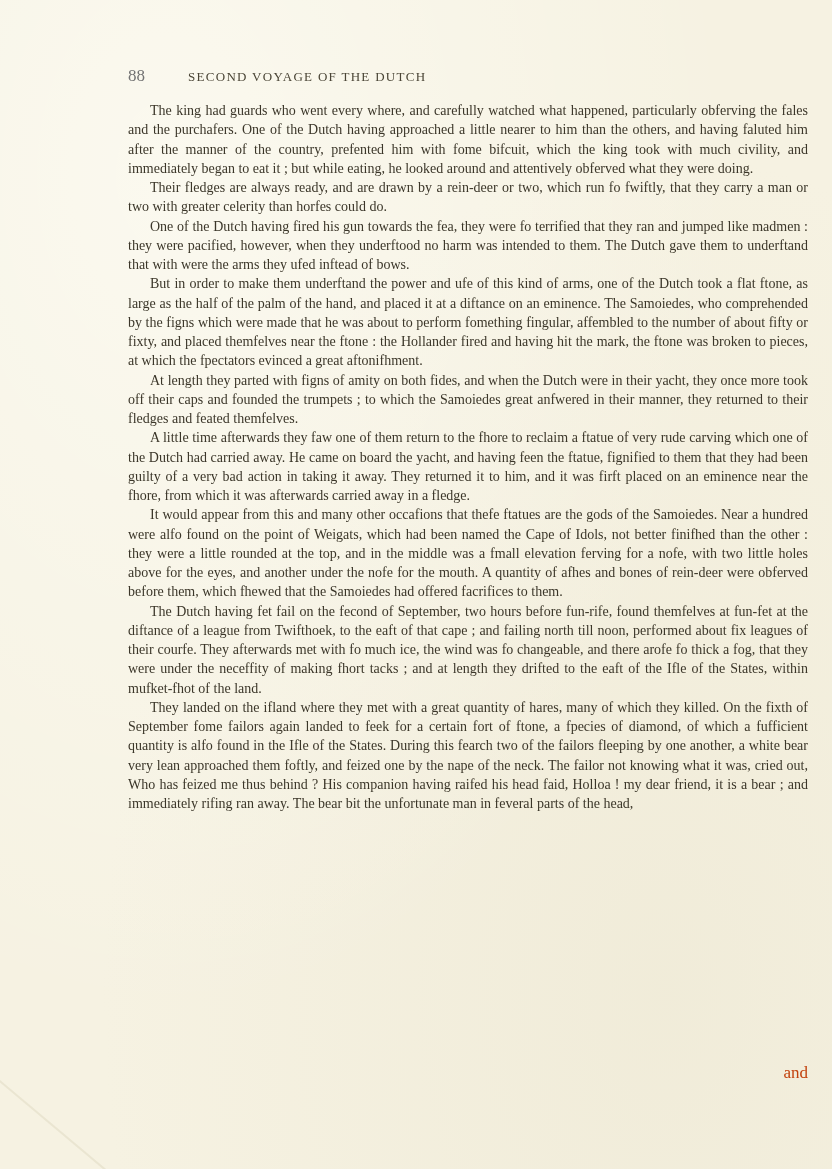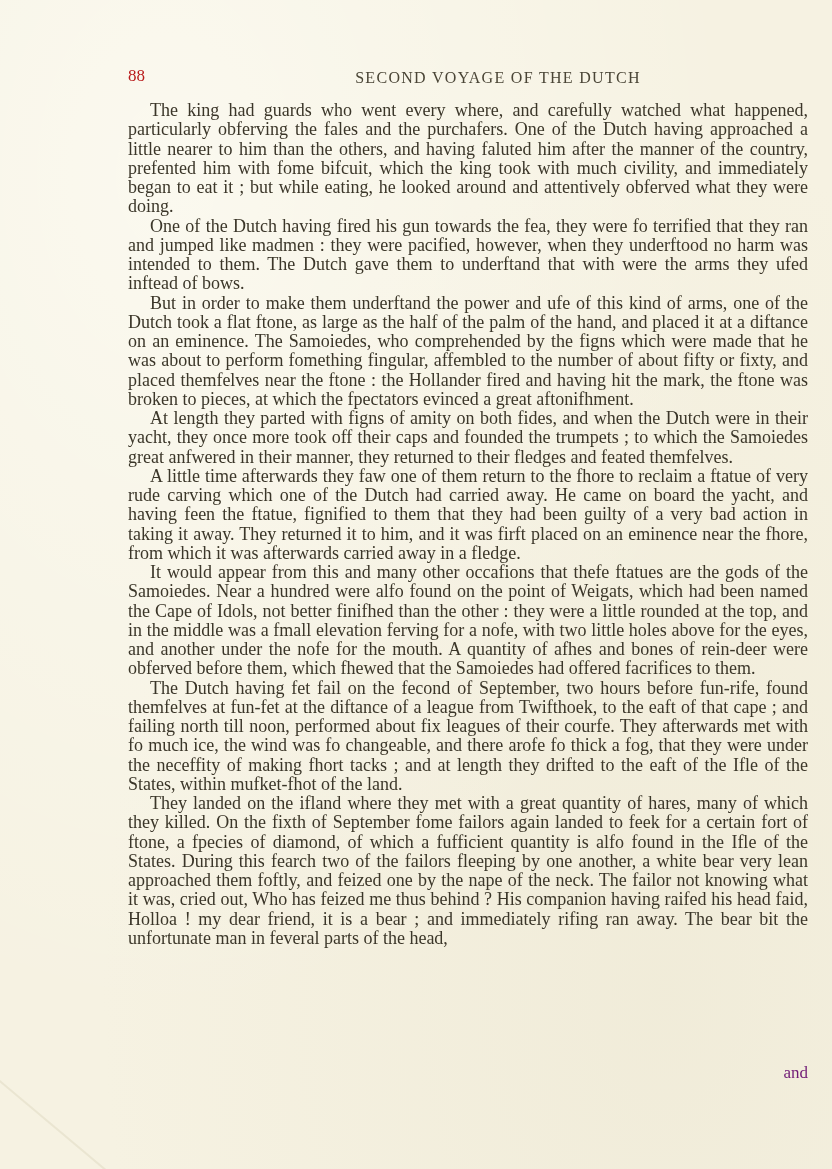--- a/index.html
+++ b/index.html
@@ -28,53 +28,52 @@
     top: 66px;
     left: 128px;
     width: 680px;
     height: 22px;
   }
   .page-number {
     position: absolute;
     left: 0;
     top: 0;
     font-size: 17px;
-    color: #b91c1c;
+    color: #737373;
   }
   .running-title {
     position: absolute;
     left: 0;
     right: 0;
     top: 3px;
-    text-align: center;
-    font-size: 16px;
+    font-size: 13px;
     letter-spacing: 1.3px;
     color: #4a4536;
     padding-left: 60px;
   }
   .body-text {
     position: absolute;
     top: 101px;
     left: 128px;
     width: 680px;
-    font-size: 18px;
+    font-size: 14px;
     line-height: 19.25px;
     text-align: justify;
     color: #3b3629;
   }
   .body-text p {
     margin: 0;
     text-indent: 22px;
   }
   .catchword {
     position: absolute;
     top: 1063px;
     right: 24px;
     font-size: 17px;
-    color: #701a75;
+    color: #c2410c;
   }
   .fold-mark {
     position: absolute;
     left: 0;
     top: 1080px;
     width: 180px;
     height: 2px;
     background: rgba(200,190,160,0.25);
     transform: rotate(40deg);
     transform-origin: left top;
@@ -85,20 +84,21 @@
 
 <div class="page">
 
   <div class="running-head">
     <span class="page-number">88</span>
     <span class="running-title">SECOND VOYAGE OF THE DUTCH</span>
   </div>
 
   <div class="body-text">
     <p>The king had guards who went every where, and carefully watched what happened, particularly obferving the fales and the purchafers. One of the Dutch having approached a little nearer to him than the others, and having faluted him after the manner of the country, prefented him with fome bifcuit, which the king took with much civility, and immediately began to eat it ; but while eating, he looked around and attentively obferved what they were doing.</p>
+    <p>Their fledges are always ready, and are drawn by a rein-deer or two, which run fo fwiftly, that they carry a man or two with greater celerity than horfes could do.</p>
     <p>One of the Dutch having fired his gun towards the fea, they were fo terrified that they ran and jumped like madmen : they were pacified, however, when they underftood no harm was intended to them. The Dutch gave them to underftand that with were the arms they ufed inftead of bows.</p>
     <p>But in order to make them underftand the power and ufe of this kind of arms, one of the Dutch took a flat ftone, as large as the half of the palm of the hand, and placed it at a diftance on an eminence. The Samoiedes, who comprehended by the figns which were made that he was about to perform fomething fingular, affembled to the number of about fifty or fixty, and placed themfelves near the ftone : the Hollander fired and having hit the mark, the ftone was broken to pieces, at which the fpectators evinced a great aftonifhment.</p>
     <p>At length they parted with figns of amity on both fides, and when the Dutch were in their yacht, they once more took off their caps and founded the trumpets ; to which the Samoiedes great anfwered in their manner, they returned to their fledges and feated themfelves.</p>
     <p>A little time afterwards they faw one of them return to the fhore to reclaim a ftatue of very rude carving which one of the Dutch had carried away. He came on board the yacht, and having feen the ftatue, fignified to them that they had been guilty of a very bad action in taking it away. They returned it to him, and it was firft placed on an eminence near the fhore, from which it was afterwards carried away in a fledge.</p>
     <p>It would appear from this and many other occafions that thefe ftatues are the gods of the Samoiedes. Near a hundred were alfo found on the point of Weigats, which had been named the Cape of Idols, not better finifhed than the other : they were a little rounded at the top, and in the middle was a fmall elevation ferving for a nofe, with two little holes above for the eyes, and another under the nofe for the mouth. A quantity of afhes and bones of rein-deer were obferved before them, which fhewed that the Samoiedes had offered facrifices to them.</p>
     <p>The Dutch having fet fail on the fecond of September, two hours before fun-rife, found themfelves at fun-fet at the diftance of a league from Twifthoek, to the eaft of that cape ; and failing north till noon, performed about fix leagues of their courfe. They afterwards met with fo much ice, the wind was fo changeable, and there arofe fo thick a fog, that they were under the neceffity of making fhort tacks ; and at length they drifted to the eaft of the Ifle of the States, within mufket-fhot of the land.</p>
     <p>They landed on the ifland where they met with a great quantity of hares, many of which they killed. On the fixth of September fome failors again landed to feek for a certain fort of ftone, a fpecies of diamond, of which a fufficient quantity is alfo found in the Ifle of the States. During this fearch two of the failors fleeping by one another, a white bear very lean approached them foftly, and feized one by the nape of the neck. The failor not knowing what it was, cried out, Who has feized me thus behind ? His companion having raifed his head faid, Holloa ! my dear friend, it is a bear ; and immediately rifing ran away. The bear bit the unfortunate man in feveral parts of the head,</p>
   </div>
 
   <span class="catchword">and</span>

